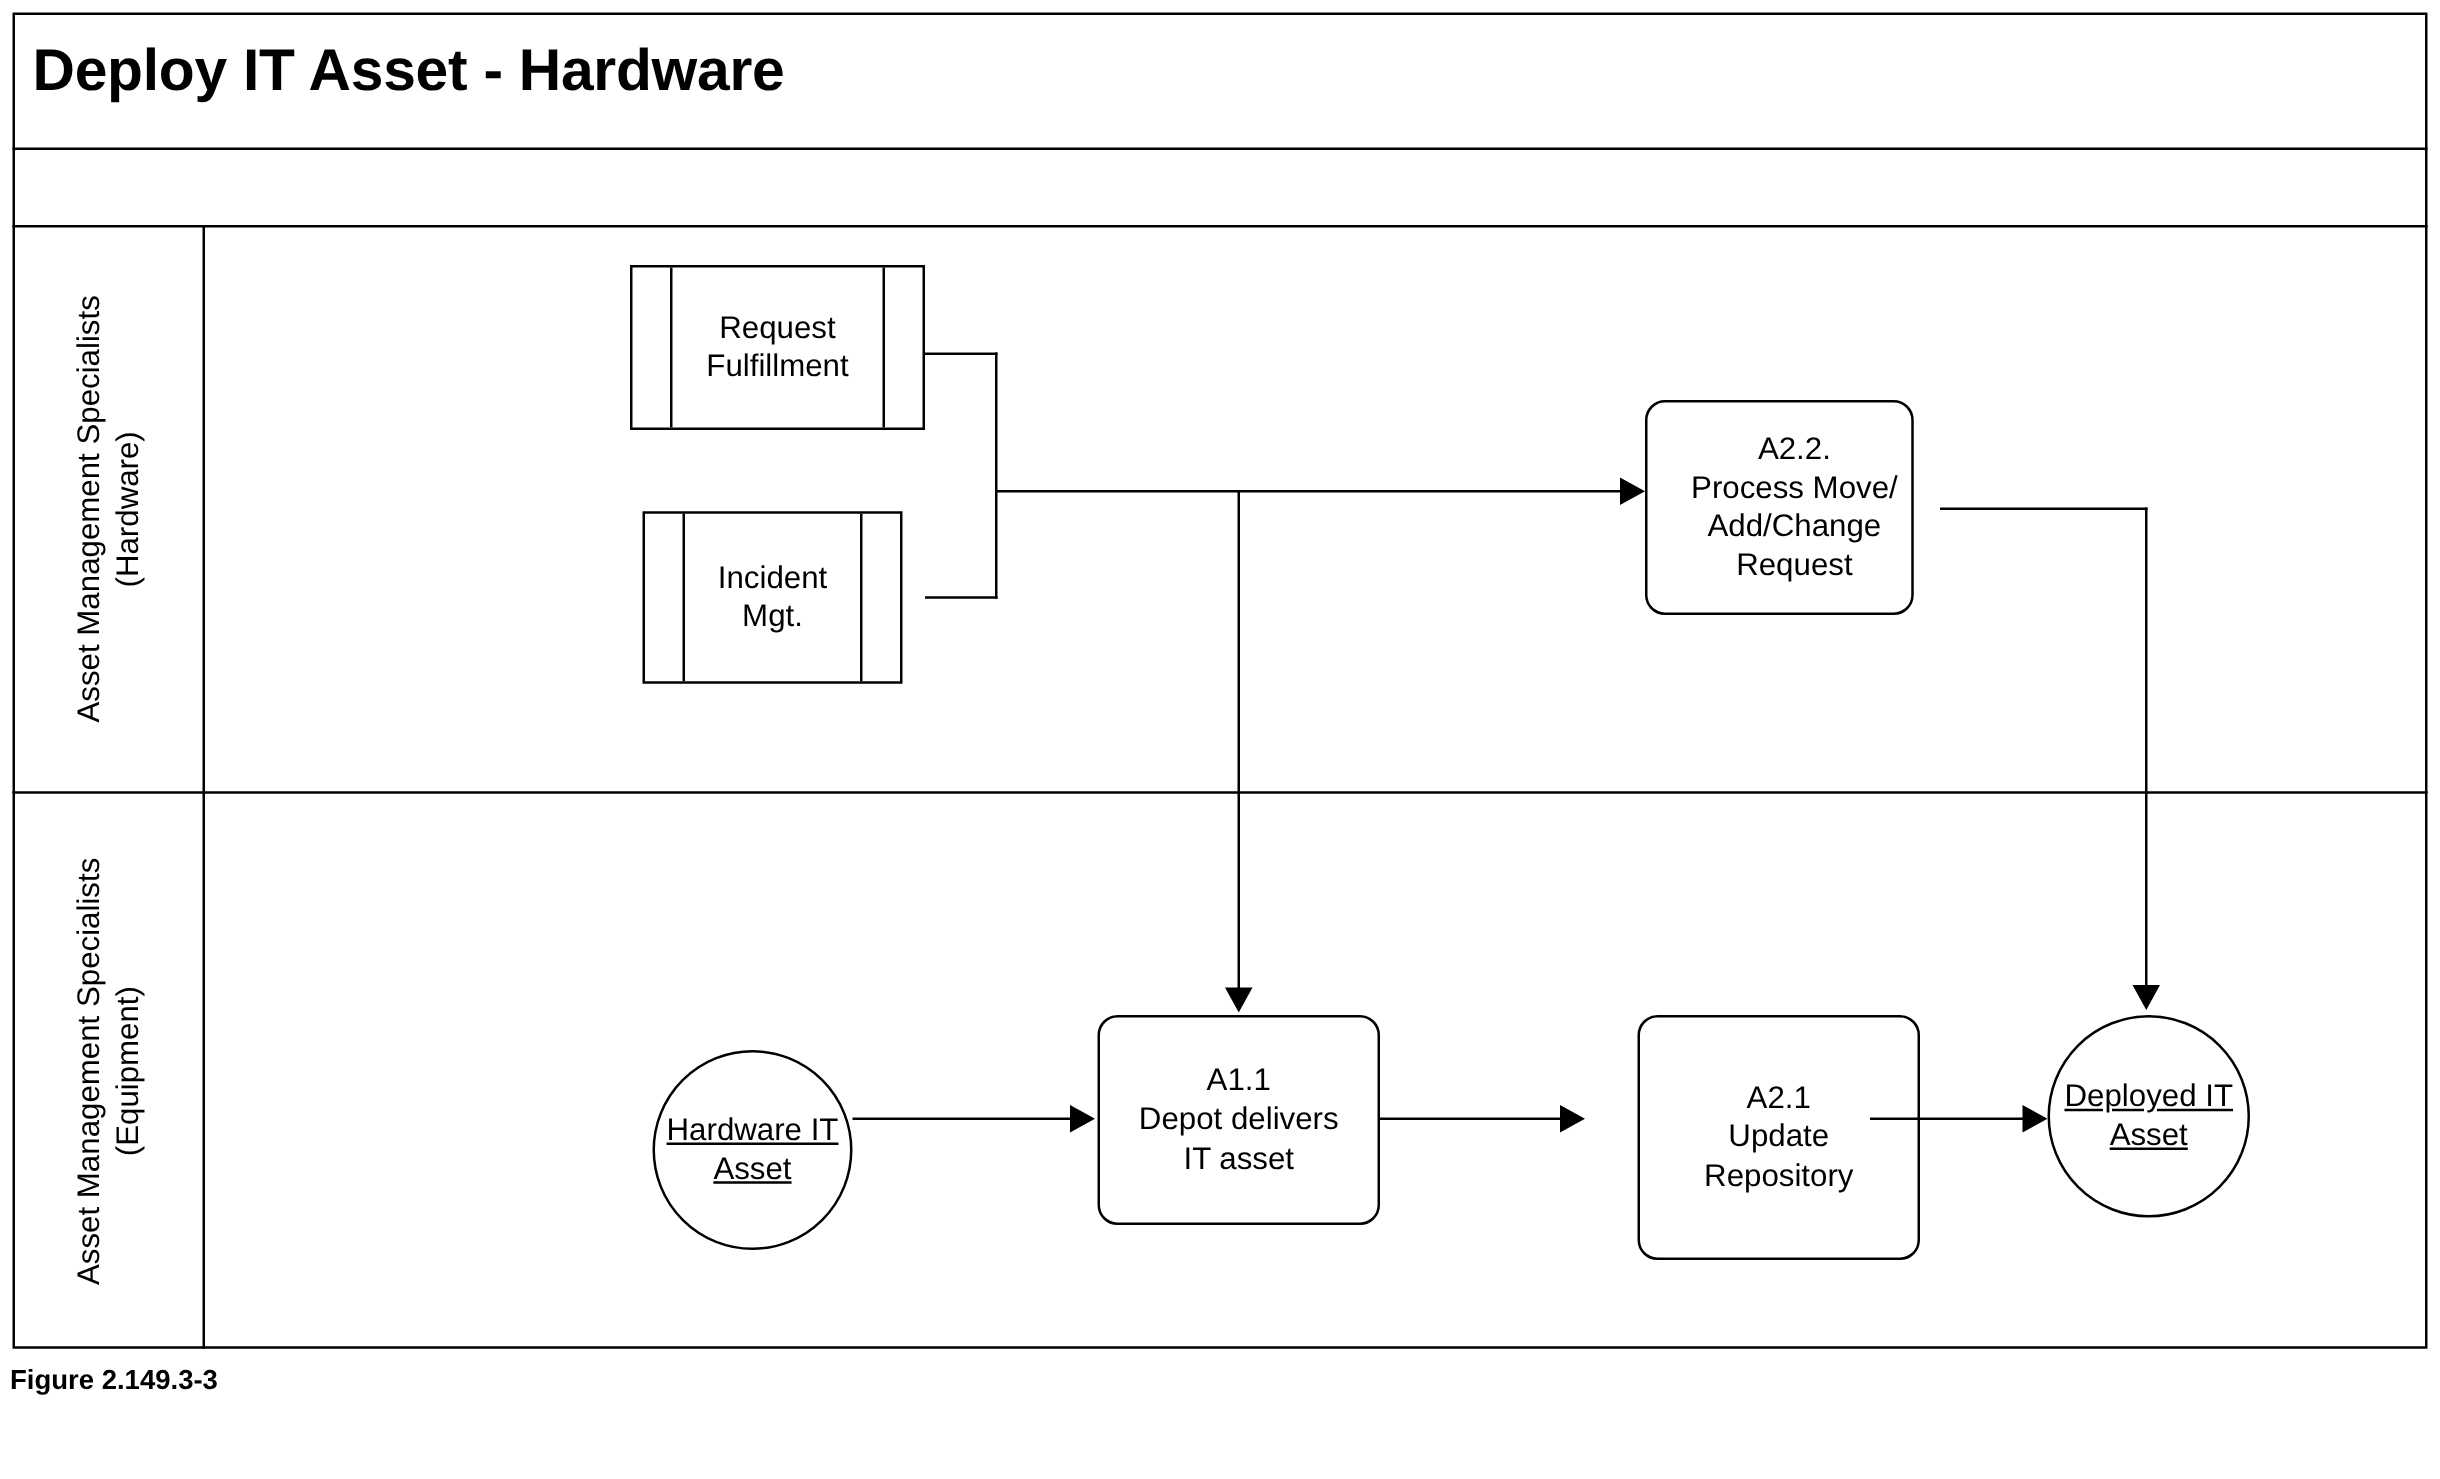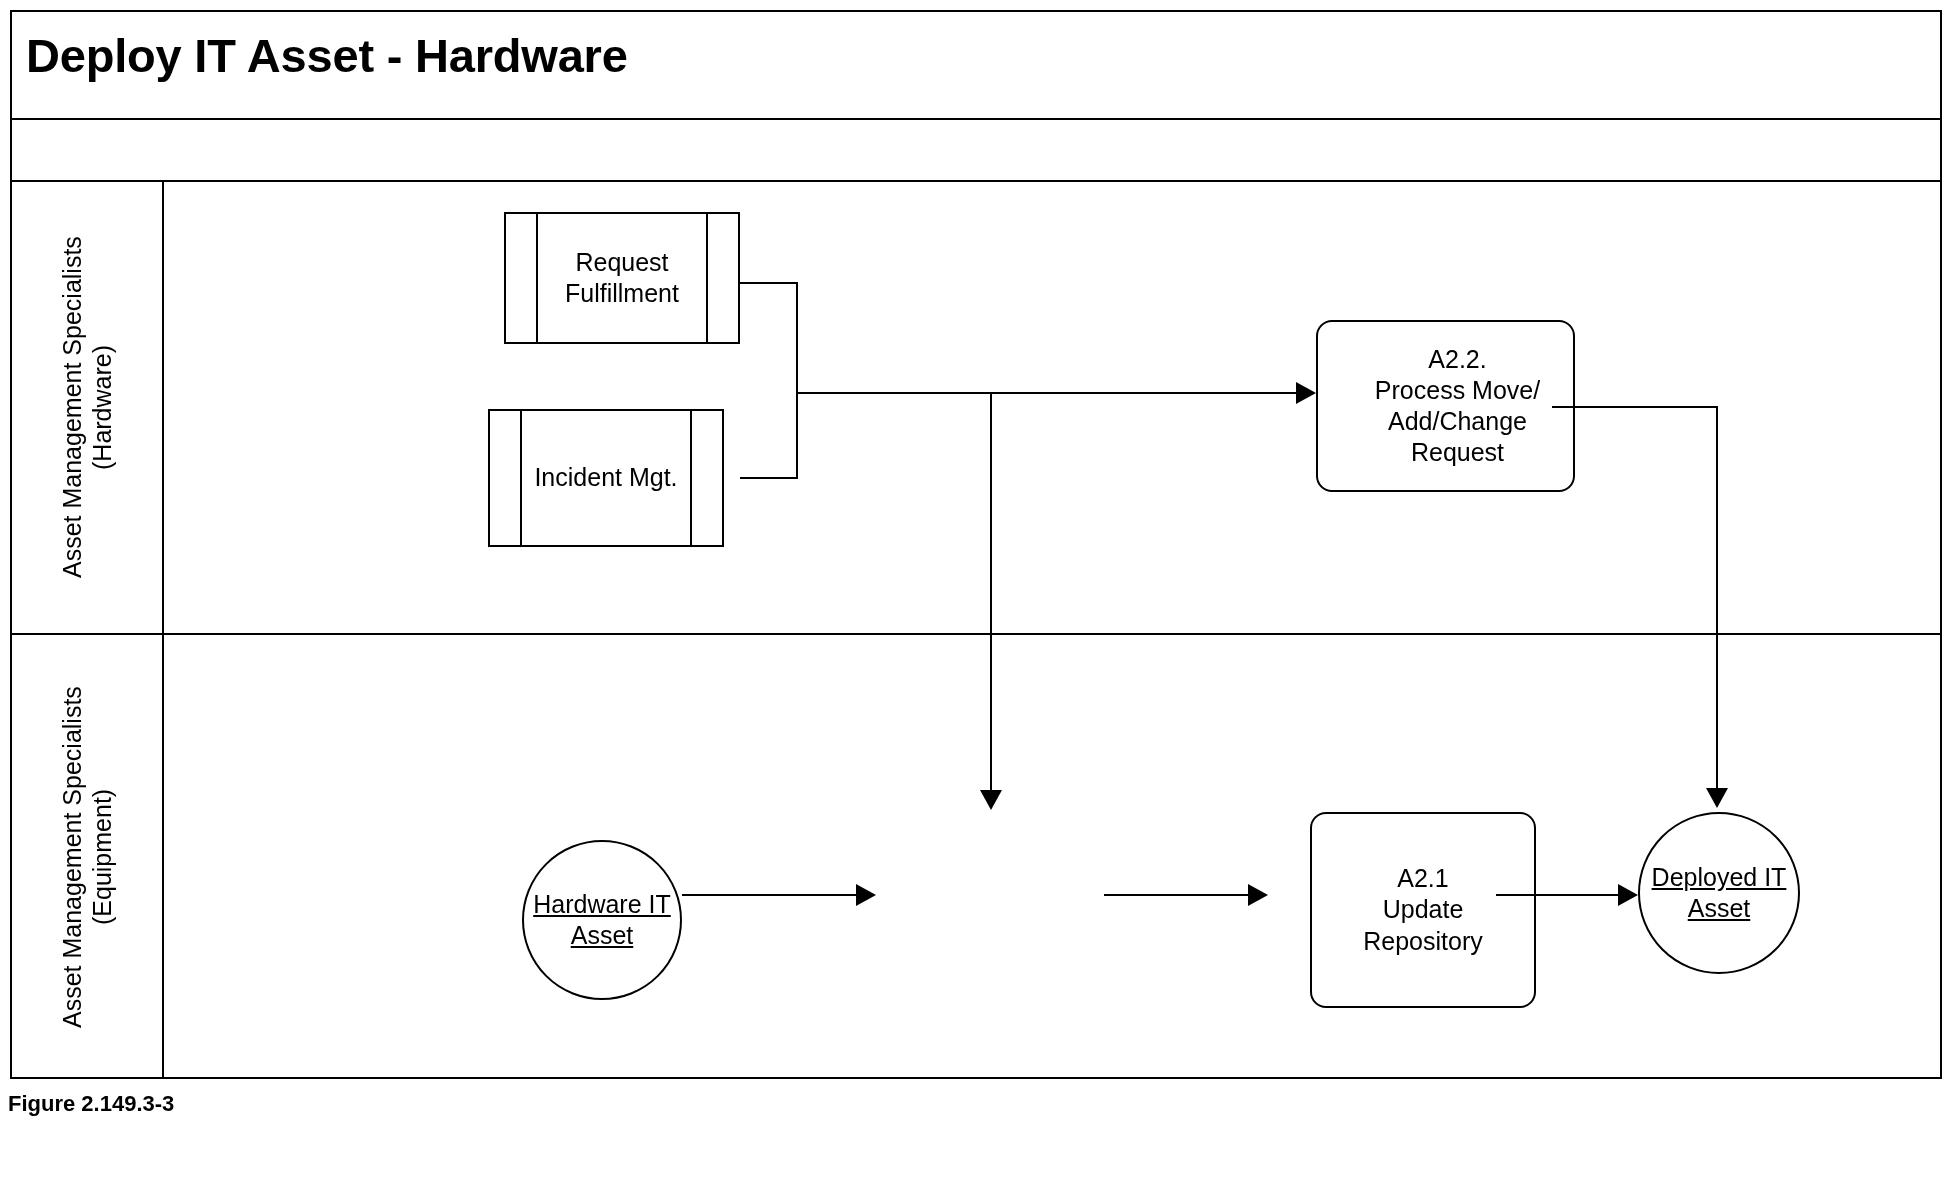--- a/index.html
+++ b/index.html
@@ -181,38 +181,43 @@
   <div class="lane-label" style="left:12px; top:635px; width:150px; height:444px;">Asset Management Specialists
 (Equipment)</div>
 
   <div class="subprocess" style="left:504px; top:212px; width:236px; height:132px;">
     <span class="bar-left"></span>
     <span class="bar-right"></span>
     <span class="sp-text">Request
 Fulfillment</span>
   </div>
 
-  <div class="subprocess" style="left:488px; top:409px; width:236px; height:138px;">
+  <div class="subprocess" style="left:514px; top:409px; width:208px; height:138px;">
     <span class="bar-left"></span>
     <span class="bar-right"></span>
     <span class="sp-text">Incident Mgt.</span>
   </div>
 
-  <div class="task" style="left:1316px; top:320px; width:259px; height:172px;padding-left:24px;">
+  <div class="task" style="left:1316px; top:320px; width:215px; height:172px;padding-left:24px;">
     <span>A2.2.
 Process Move/
 Add/Change
 Request</span>
   </div>
 
   <div class="event" style="left:522px; top:840px; width:160px; height:160px;">
     <span>Hardware IT
 Asset</span>
   </div>
 
+  <div class="task" style="left:878px; top:812px; width:226px; height:168px;">
+    <span>A1.1
+Depot delivers
+IT asset</span>
+  </div>
 
   <div class="task" style="left:1310px; top:812px; width:226px; height:196px;">
     <span>A2.1
 Update
 Repository</span>
   </div>
 
   <div class="event" style="left:1638px; top:812px; width:162px; height:162px;">
     <span>Deployed IT
 Asset</span>

